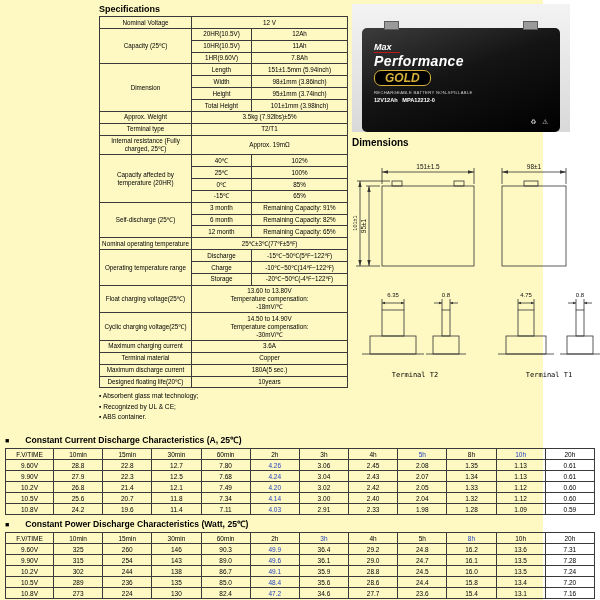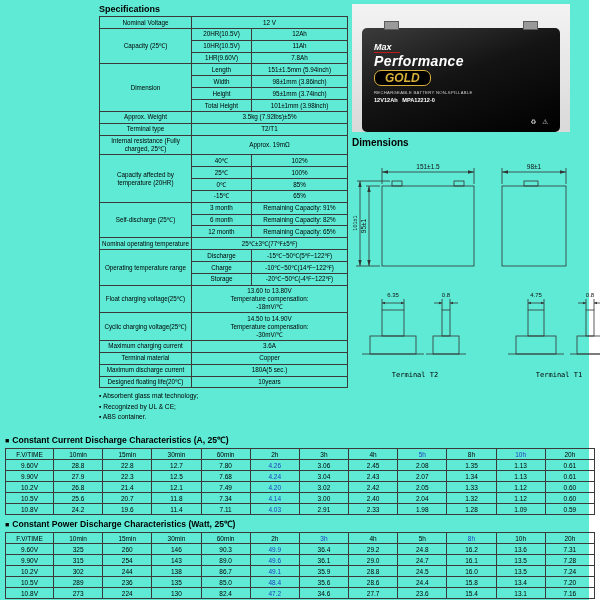--- a/index.html
+++ b/index.html
@@ -1,18 +1,18 @@
 <!DOCTYPE html>
 <html><head>
 <meta charset="utf-8">
 <style>
   *{box-sizing:border-box;margin:0;padding:0}
   html,body{width:600px;height:600px;overflow:hidden;background:#fff}
   body{font-family:"Liberation Sans",sans-serif;color:#000}
-  .page{position:relative;width:589px;height:600px;background:#5eead4}
+  .page{position:relative;width:543px;height:600px;background:#fef9c3}
 
   
   .specs-block{position:absolute;left:99px;top:4px;width:248px}
   .specs-title{font-size:9px;font-weight:bold;margin-bottom:2px}
   table{border-collapse:collapse}
   .specs-table{width:248px;table-layout:fixed}
   .specs-table td{border:1px solid #3a3a3a;font-size:6.3px;line-height:1.25;text-align:center;
                   padding:1.5px 2px;white-space:pre-line;vertical-align:middle}
   .c1{width:92px}.c2{width:60px}.c3{width:96px}
   .spec-notes{margin-top:3px}
@@ -31,27 +31,27 @@
              border-bottom:1.5px solid #c11818;padding-right:8px}
   .brand-main{font-style:italic;font-weight:bold;color:#fff;font-size:14px;line-height:1;letter-spacing:.4px}
   .brand-gold{display:inline-block;color:#d8b13a;border:1px solid #d8b13a;border-radius:7px;
               padding:0 10px;font-size:12px;font-style:italic;font-weight:bold;margin-top:2px;background:#000}
   .batt-small{color:#cfcfcf;font-size:4.2px;margin-top:4px;letter-spacing:.3px}
   .batt-model{color:#fff;font-size:5.6px;font-weight:bold;margin-top:2px}
   .batt-icons{position:absolute;right:0;bottom:0;color:#d6d6d6;font-size:6.5px;letter-spacing:2px}
   .side-title{font-size:10px;font-weight:bold;margin:5px 0 2px}
   svg{display:block}
   svg text{font-family:"Liberation Sans",sans-serif}
-  .terminals{display:flex;gap:26px;margin-top:2px;padding-left:4px}
+  .terminals{display:flex;gap:16px;margin-top:2px;padding-left:4px}
   .tblock{text-align:center}
   .tlabel{font-family:"DejaVu Sans Mono",monospace;font-size:7px;margin-top:1px}
 
   
   .bottom{position:absolute;left:5px;top:433px;width:590px}
-  .tbl-title{font-size:8.6px;font-weight:bold;margin:1px 0 2px;display:flex;align-items:center;gap:3px}
+  .tbl-title{font-size:8.6px;font-weight:bold;margin:1px 0 2px;display:flex;align-items:center;gap:16px}
   .sq{font-size:7px;line-height:1}
   .dtable{width:590px;table-layout:fixed;margin-bottom:3px}
   .dtable th,.dtable td{border:1px solid #3a3a3a;font-size:6.5px;padding:1.5px 0;text-align:center;font-weight:normal}
   col.first{width:48px}
   .blue{color:#1f3fbf}
 </style>
 </head>
 <body>
 
 <div class="page">

